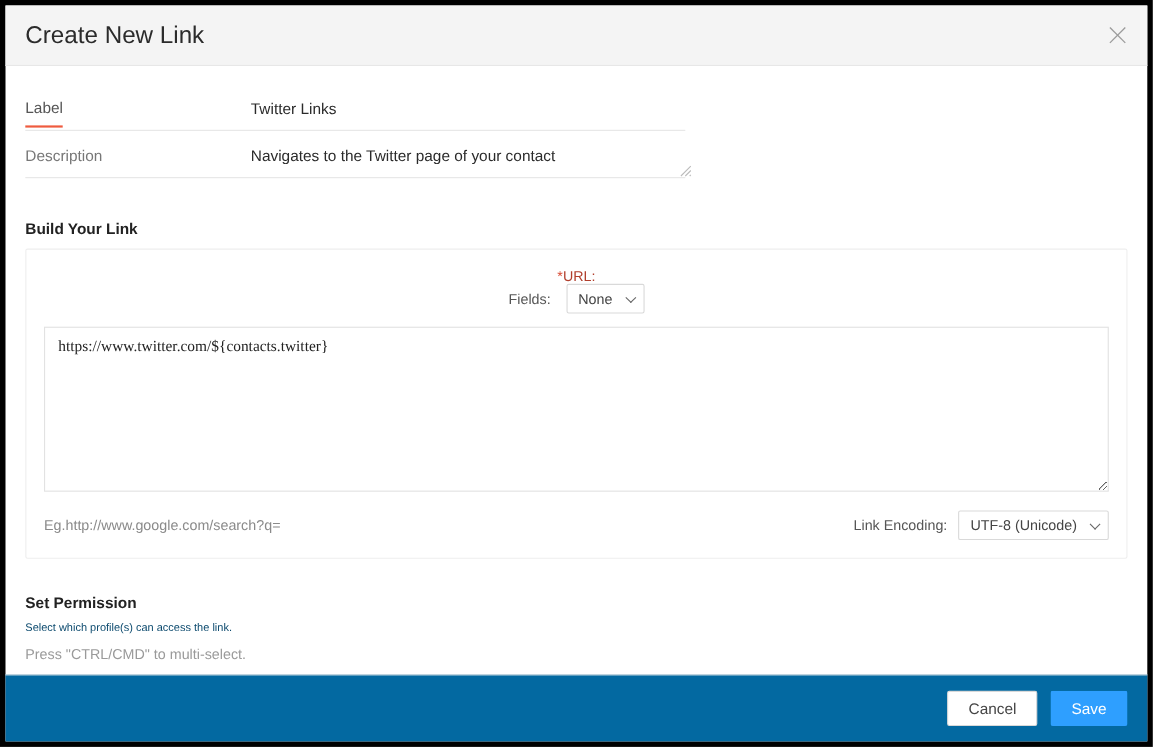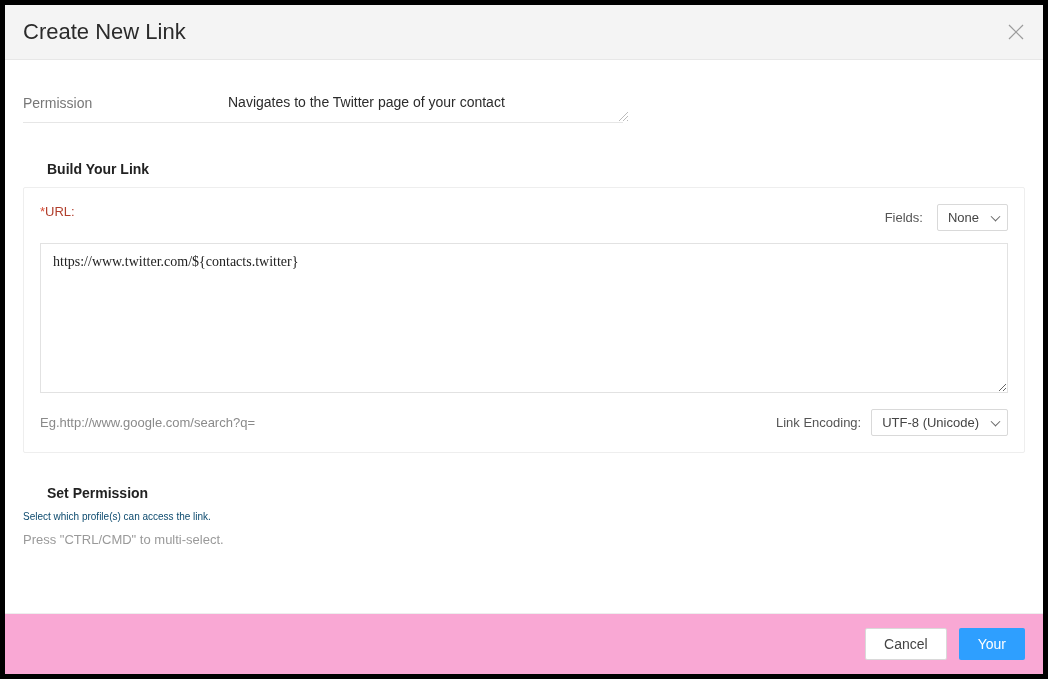--- a/index.html
+++ b/index.html
@@ -22,24 +22,24 @@
   .form-row { display:flex; align-items:center; border-bottom:1px solid #e6e6e6; padding:10px 0; width:600px; position:relative; }
   .form-label { width:205px; font-size:14px; color:#777; border-bottom:2px solid transparent; padding-bottom:8px; margin-bottom:-10px;}
   .form-label.active { border-bottom:2px solid #ef5b3f; display:inline-block; width:auto; color:#555; }
   .label-cell { width:205px; }
   .form-value { font-size:14px; color:#2b2b2b; flex:1; }
   input.form-value, textarea.form-value {
     border:none; outline:none; font-family:inherit; font-size:14px; color:#2b2b2b; padding:0; width:100%; background:transparent;
   }
   .resize-handle { position:absolute; right:-6px; bottom:0; color:#bbb; font-size:11px; pointer-events:none;}
 
-  .section-head { font-size:14px; font-weight:600; color:#222; margin-top:38px; margin-bottom:10px;margin-left:24px; }
+  .section-head { font-size:14px; font-weight:600; color:#222; margin-top:38px; margin-bottom:10px; }
 
   .panel { border:1px solid #eee; border-radius:2px; padding:16px; }
-  .panel-top { display:flex; justify-content:space-between; align-items:flex-start; margin-bottom:12px; }
+  .panel-top { display:flex; justify-content:space-between; align-items:center; margin-bottom:12px;flex-direction:column; }
   .req-label { font-size:13px; color:#b13f2d; }
   .req-label .star { color:#d94e37; }
   .fields-group { display:flex; align-items:center; gap:14px; font-size:13px; color:#555; }
   .select {
     border:1px solid #d9d9d9; padding:5px 28px 5px 10px; font-size:13px; color:#444;
     background:#fff; position:relative; cursor:pointer; border-radius:2px; min-width:60px;
   }
   .select::after {
     content:""; position:absolute; right:8px; top:50%; width:6px; height:6px;
     border-right:1.5px solid #666; border-bottom:1.5px solid #666; transform:translateY(-70%) rotate(45deg);
@@ -50,21 +50,21 @@
   }
   .panel-bottom { display:flex; justify-content:space-between; align-items:center; margin-top:12px; }
   .hint { font-size:13px; color:#8a8a8a; }
   .enc-group { display:flex; align-items:center; gap:10px; font-size:13px; color:#555;}
   .enc-group .select { min-width:130px; }
 
   .perm-desc { font-size:10px; color:#0c4a6e; margin-top:8px; }
   .perm-hint { font-size:13px; color:#9a9a9a; margin-top:10px; }
 
   .footer {
-    border-top:1px solid #eee; background:#f9a8d4; padding:14px 18px;
+    border-top:1px solid #eee; background:#0369a1; padding:14px 18px;
     display:flex; justify-content:flex-end; gap:12px;
   }
   .btn { font-size:14px; padding:7px 18px; border-radius:2px; cursor:pointer; border:1px solid transparent; }
   .btn-cancel { background:#fff; border:1px solid #d9d9d9; color:#444; }
   .btn-save { background:#2e9fff; color:#fff; }
 </style>
 </head>
 <body>
 
 <div class="window">
@@ -73,23 +73,27 @@
     <div class="close-icn">
       <svg viewBox="0 0 18 18" fill="none" stroke-width="1.2">
           <line x1="2" y1="2" x2="16" y2="16"></line>
           <line x1="16" y1="2" x2="2" y2="16"></line>
         </svg>
     </div>
   </div>
 
   <div class="body">
 
+    <div class="form-row">
+      <div class="label-cell"><span class="form-label active">Label</span></div>
+      <input class="form-value" type="text" value="Twitter Links" style="">
+    </div>
 
     <div class="form-row" style="align-items:flex-start; padding-top:14px;">
-      <div class="label-cell"><span class="form-label" style="border:none;">Permission</span></div>
+      <div class="label-cell"><span class="form-label" style="border:none;">Description</span></div>
       <input class="form-value" type="text" value="Navigates to the Twitter page of your contact" style="">
       <svg class="resize-handle" width="11" height="11" viewBox="0 0 11 11">
           <path d="M1 10 L10 1 M5 10 L10 5 M9 10 L10 9" stroke="#bcbcbc" stroke-width="1"></path>
         </svg>
     </div>
 
     <div class="section-head">Build Your Link</div>
 
     <div class="panel">
       <div class="panel-top">
@@ -114,15 +118,15 @@
     </div>
 
     <div class="section-head" style="margin-top:32px;">Set Permission</div>
     <div class="perm-desc">Select which profile(s) can access the link.</div>
     <div class="perm-hint">Press "CTRL/CMD" to multi-select.</div>
 
   </div>
 
   <div class="footer">
     <button class="btn btn-cancel">Cancel</button>
-    <button class="btn btn-save">Your</button>
+    <button class="btn btn-save">Save</button>
   </div>
 </div>
 
 </body></html>

